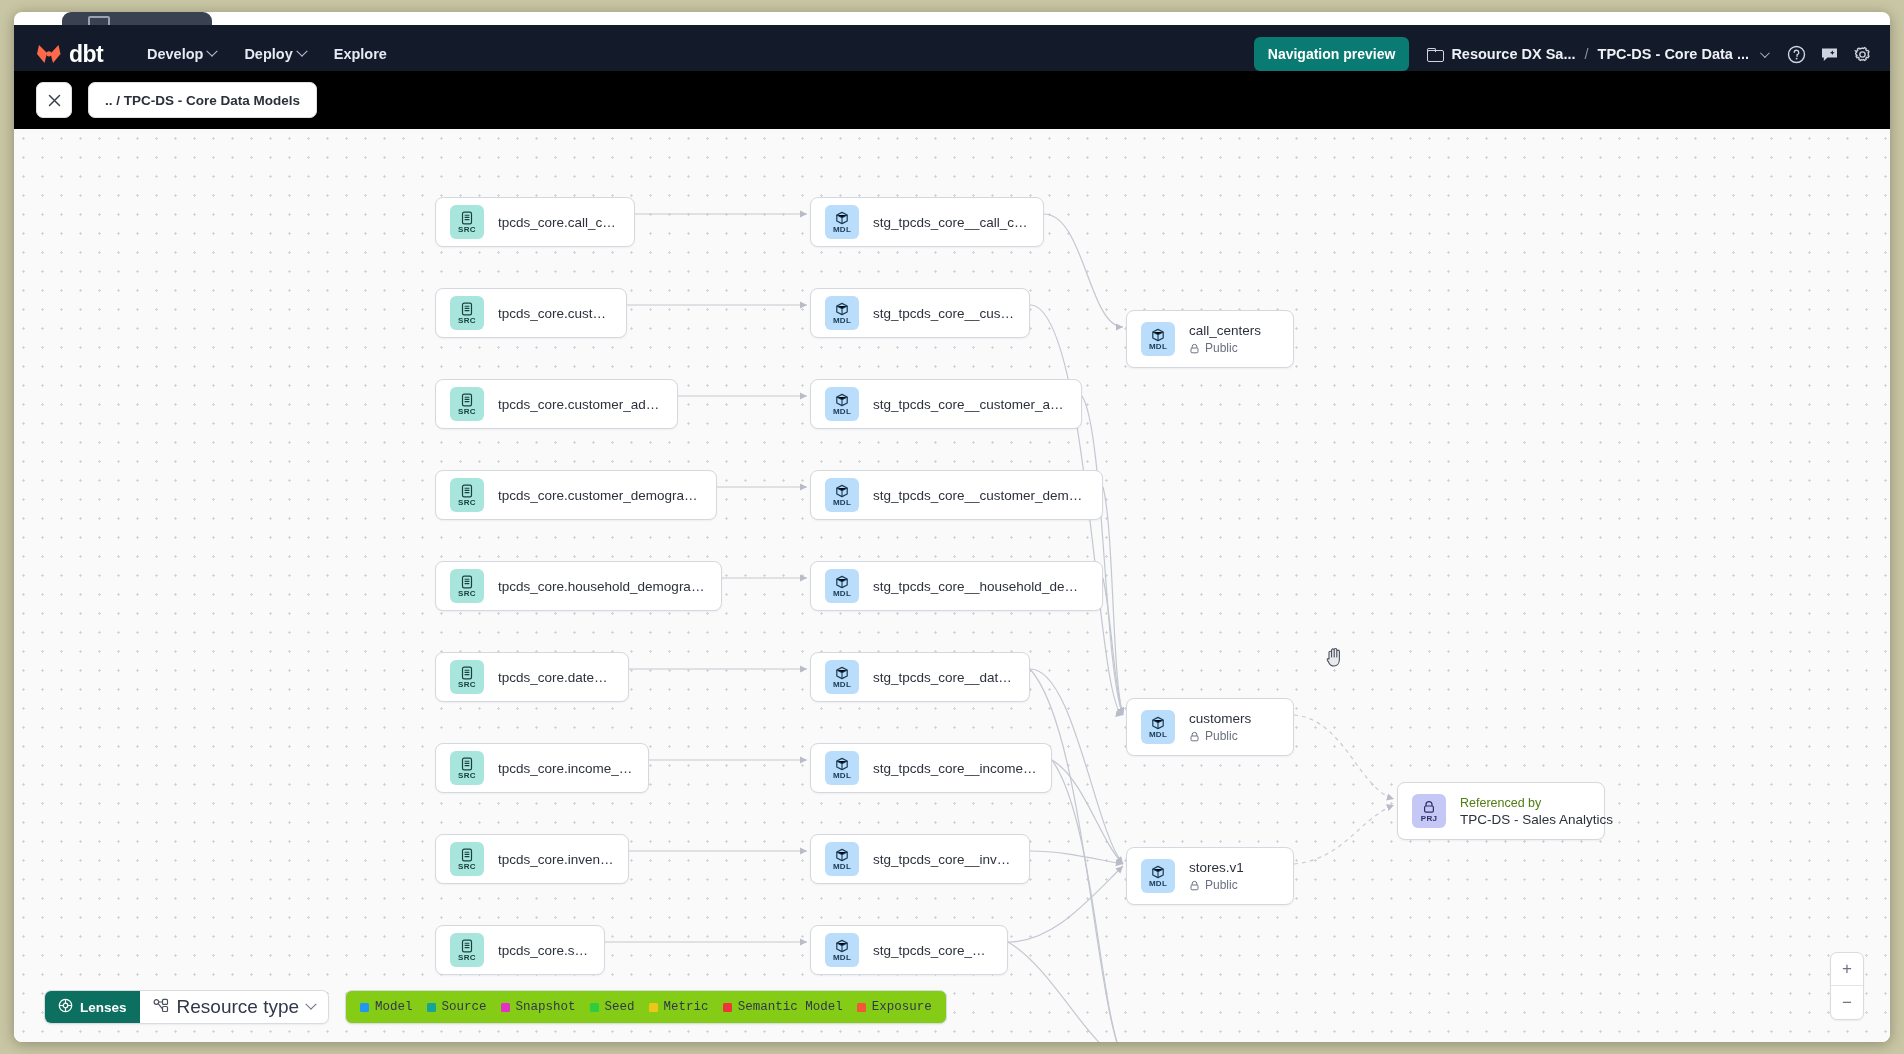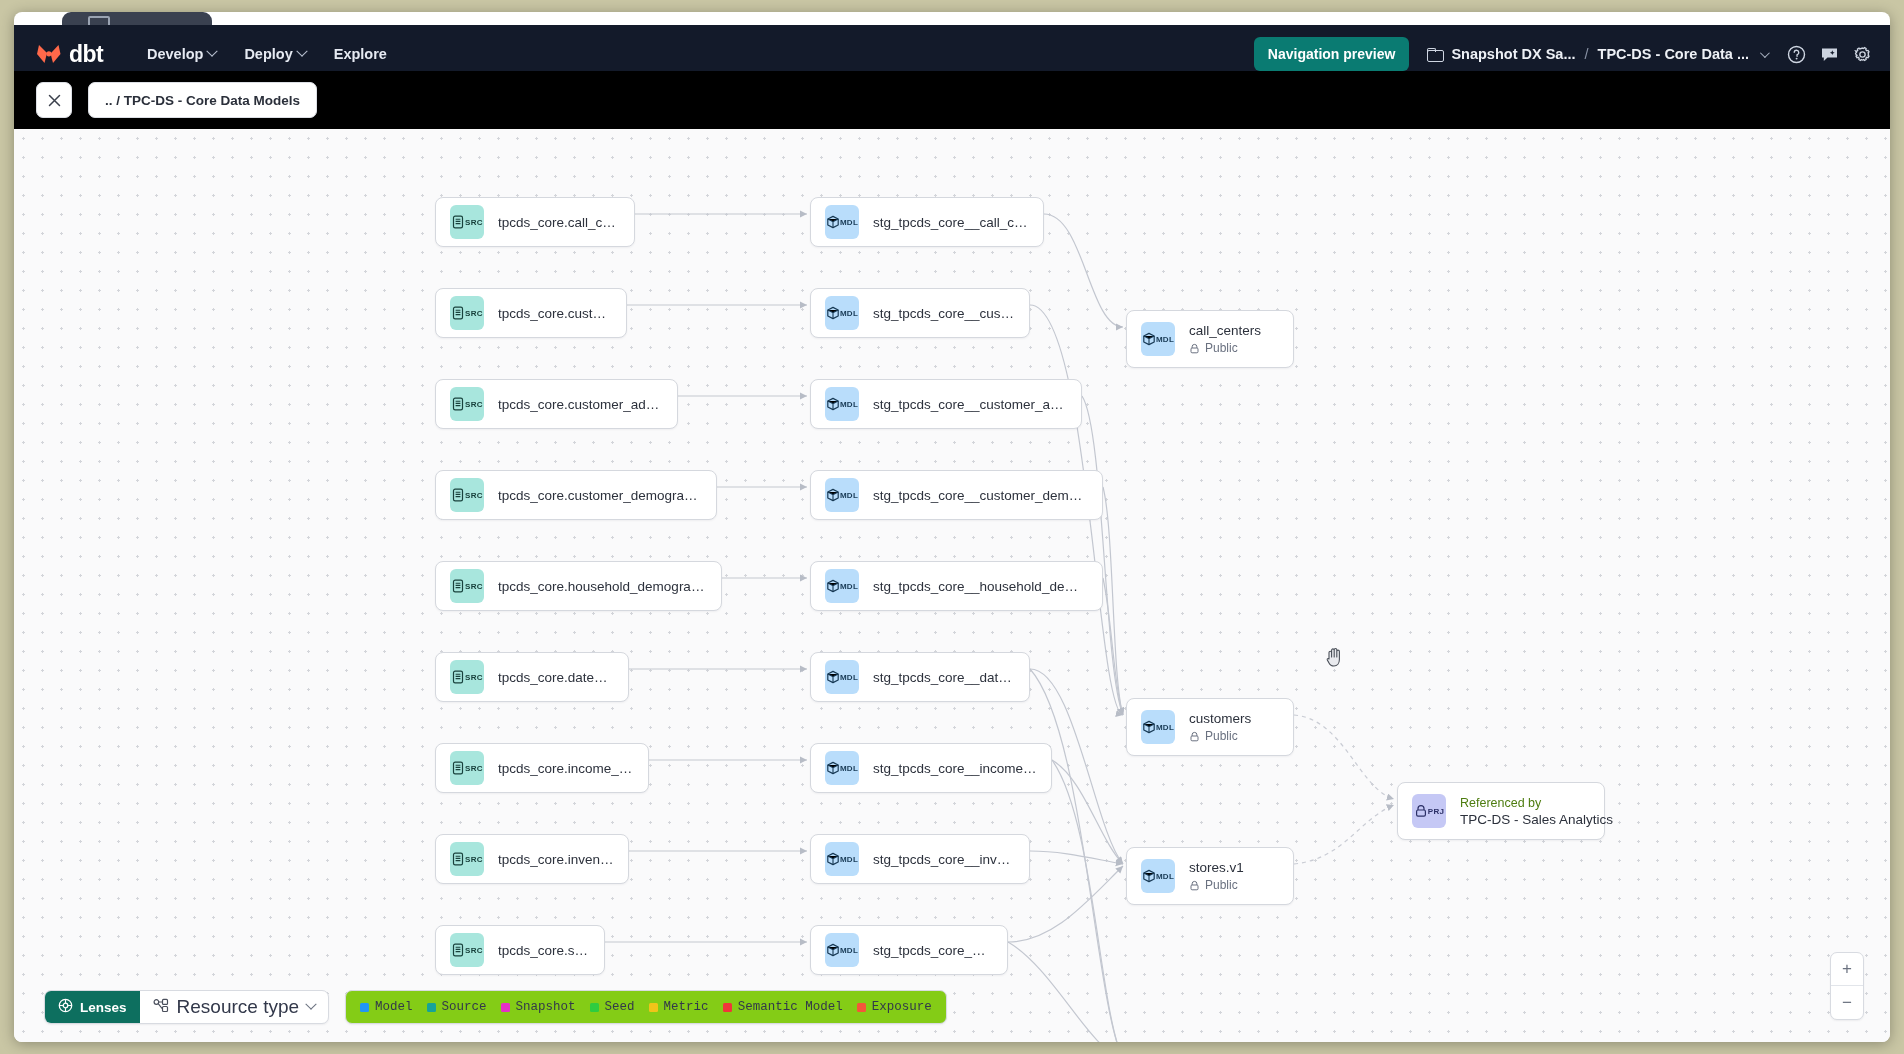--- a/index.html
+++ b/index.html
@@ -124,21 +124,21 @@
     border: 1px solid #d5d8de;
     border-radius: 8px;
     display: flex; align-items: center;
     padding: 0 14px;
     gap: 14px;
     box-shadow: 0 1px 2px rgba(20,25,40,.05);
     cursor: pointer;
   }
   .badge {
     width: 34px; height: 34px; border-radius: 6px;
-    display: flex; flex-direction: row; align-items: center; justify-content: center;
+    display: flex; flex-direction: column; align-items: center; justify-content: center;
     flex-shrink: 0; gap: 0px;
   }
   .badge .bico { height: 15px; display:flex; align-items:center; }
   .badge .blabel { font-size: 8px; font-weight: bold; letter-spacing: .3px; line-height: 9px; }
   .badge.src { background: #a8e6dd; color: #18413c; }
   .badge.mdl { background: #b9ddfb; color: #183a55; }
   .badge.prj { background: #c5c8f5; color: #2b2f66; }
   .node .title { font-size: 13.5px; color: #2c313c; white-space: nowrap; overflow: hidden; text-overflow: ellipsis; }
   .node .sub { font-size: 12px; color: #6a7180; display: flex; align-items: center; gap: 5px; margin-top: 3px; }
   .node .stack { display: flex; flex-direction: column; min-width: 0; }
@@ -218,21 +218,21 @@
       <div class="navlink">
         <span>Explore</span>
       </div>
 
       <div class="nav-spacer"></div>
 
       <div id="navpreview">Navigation preview</div>
 
       <div class="crumb-wrap">
         <span class="folder-ico"></span>
-        <span>Snapshot DX Sa...</span>
+        <span>Resource DX Sa...</span>
         <span class="crumb-sep">/</span>
         <span>TPC-DS - Core Data ...</span>
         <span class="crumb-caret"></span>
       </div>
 
       <div class="navicons">
         <span>
           <svg width="19" height="19" viewBox="0 0 19 19">
             <circle cx="9.5" cy="9.5" r="8" fill="none" stroke="#cdd4e0" stroke-width="1.4"></circle>
             <path d="M7.2 7.2a2.3 2.3 0 1 1 2.9 2.6v1.4" fill="none" stroke="#cdd4e0" stroke-width="1.4" stroke-linecap="round"></path>

